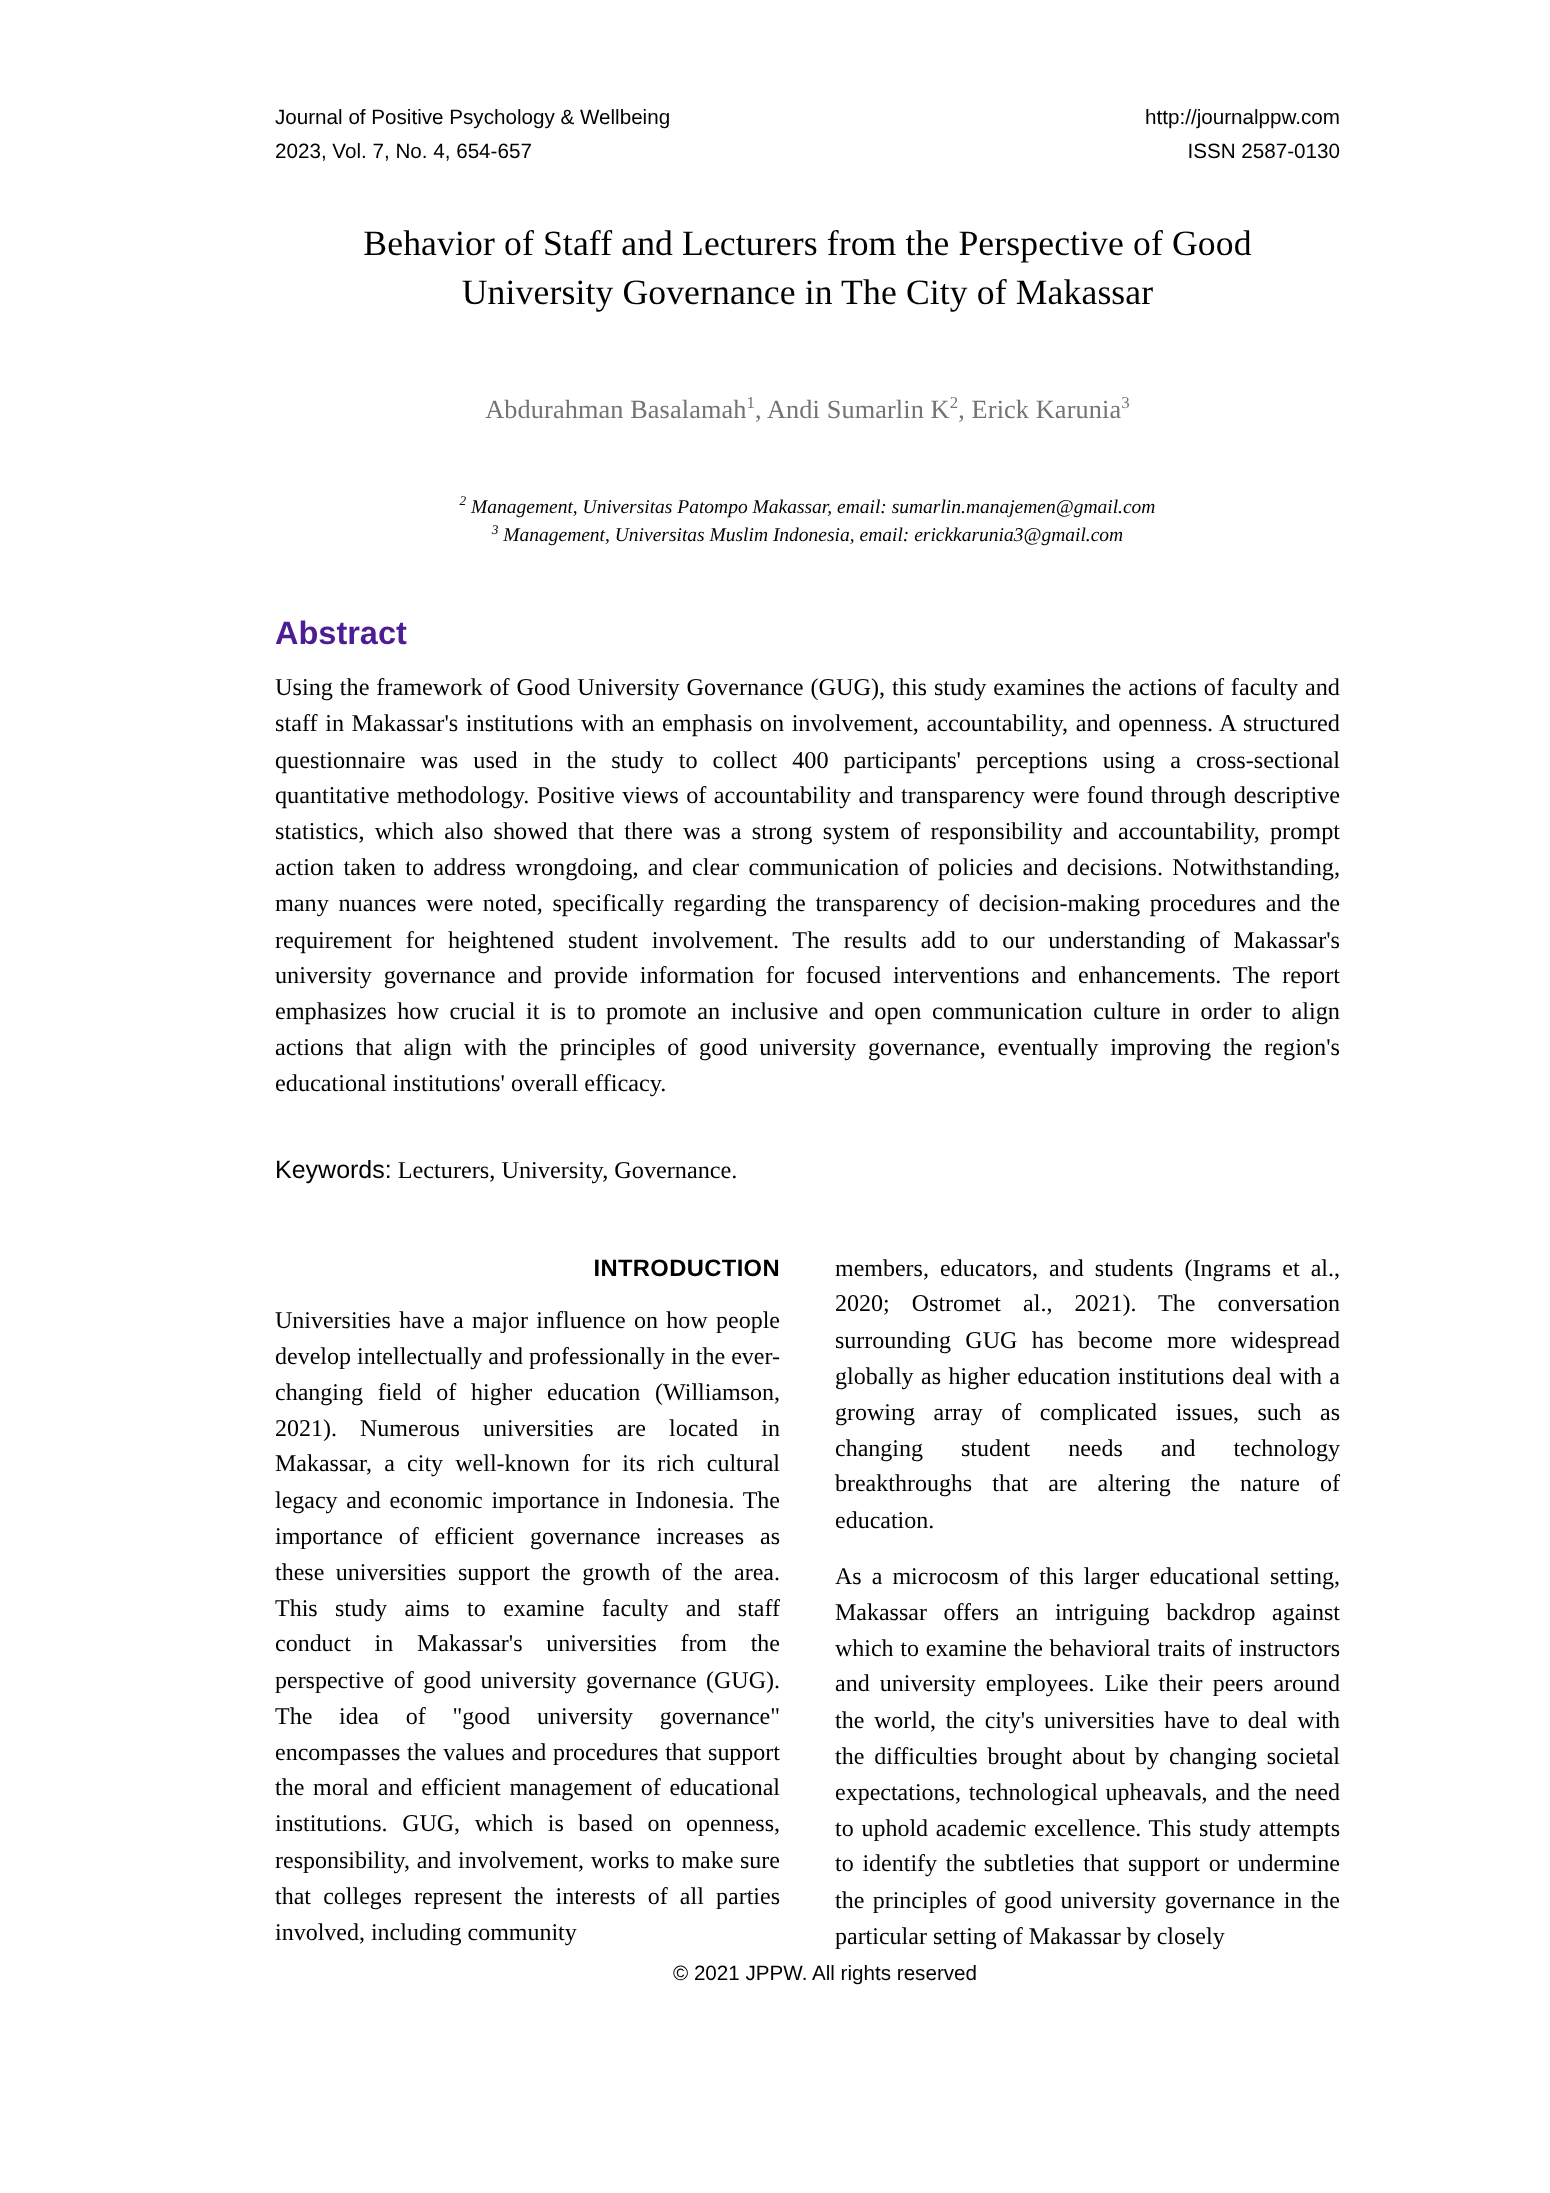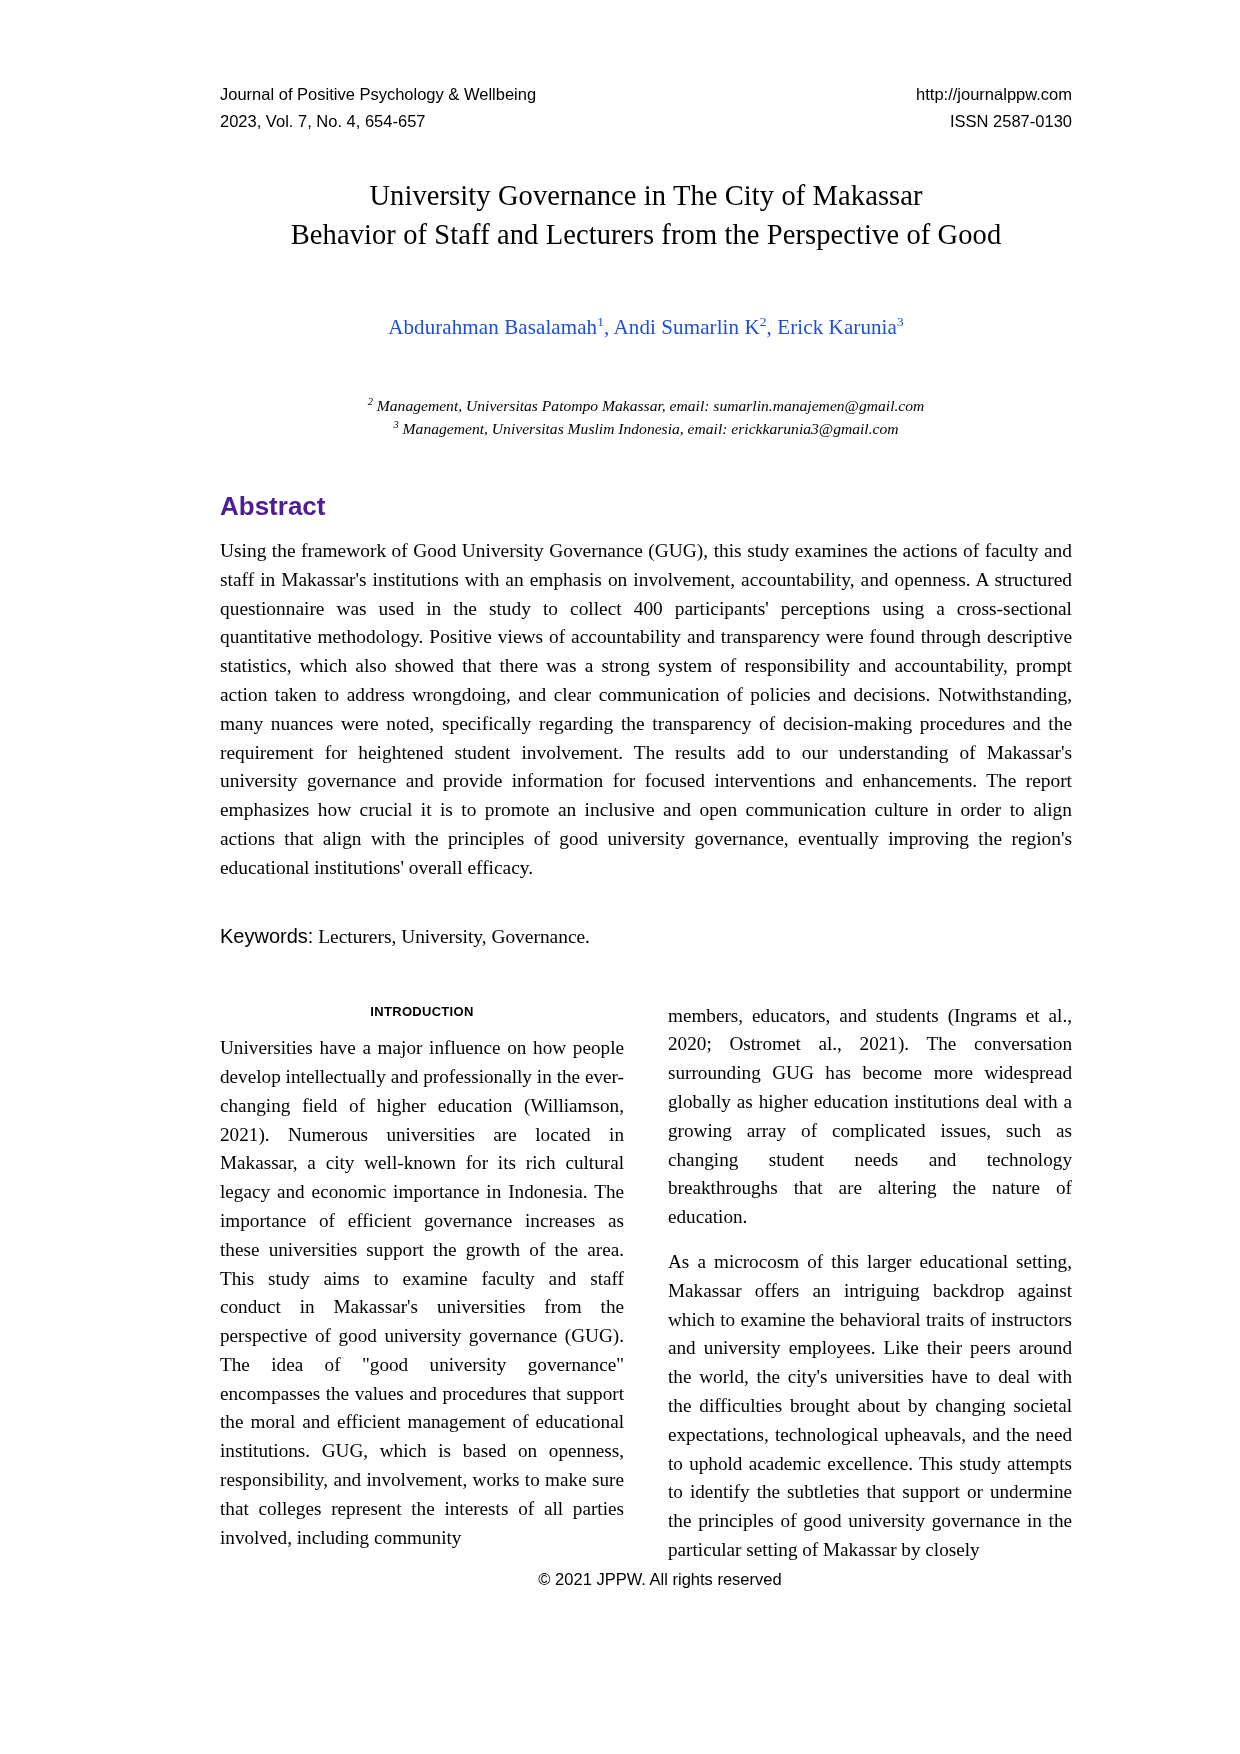--- a/index.html
+++ b/index.html
@@ -48,21 +48,21 @@
     color: #000;
     margin-top: 42px;
     letter-spacing: 0.1px;
   }
 
   
   .authors {
     font-family: "Liberation Serif", serif;
     font-size: 21px;
     text-align: center;
-    color: #1d4ed8;
+    color: #737373;
     margin-top: 60px;
     letter-spacing: 0.1px;
   }
   .authors sup { font-size: 0.64em; vertical-align: super; line-height: 0; }
 
   
   .affiliations {
     font-family: "Liberation Serif", serif;
     font-style: italic;
     font-size: 15.6px;
@@ -119,23 +119,23 @@
     line-height: 1.5;
     color: #000;
     text-align: justify;
     text-justify: inter-word;
   }
   .col p { margin: 0 0 16px 0; }
   .col p:last-child { margin-bottom: 0; }
   .intro-head {
     font-family: "Liberation Sans", sans-serif;
     font-weight: bold;
-    font-size: 13px;
+    font-size: 19px;
     margin-bottom: 13px;
-    text-align: center;
+    text-align: right;
     letter-spacing: 0.3px;
   }
 
   
   .footer {
     position: absolute;
     left: 147px;
     top: 1570px;
     width: 852px;
     font-family: "Liberation Sans", sans-serif;
@@ -155,22 +155,22 @@
         <div>Journal of Positive Psychology &amp; Wellbeing</div>
         <div>2023, Vol. 7, No. 4, 654-657</div>
       </div>
       <div class="col-r">
         <div>http://journalppw.com</div>
         <div>ISSN 2587-0130</div>
       </div>
     </div>
 
     <div class="title">
+      <div>Behavior of Staff and Lecturers from the Perspective of Good</div>
       <div>University Governance in The City of Makassar</div>
-      <div>Behavior of Staff and Lecturers from the Perspective of Good</div>
     </div>
 
     <div class="authors">
       <span>Abdurahman Basalamah</span><sup>1</sup><span>, </span><span>Andi Sumarlin K</span><sup>2</sup><span>, </span><span>Erick Karunia</span><sup>3</sup>
     </div>
 
     <div class="affiliations">
       <div class="aff"><sup>2</sup><span> Management, Universitas Patompo Makassar, email: sumarlin.manajemen@gmail.com</span></div>
       <div class="aff"><sup>3</sup><span> Management, Universitas Muslim Indonesia, email: erickkarunia3@gmail.com</span></div>
     </div>

